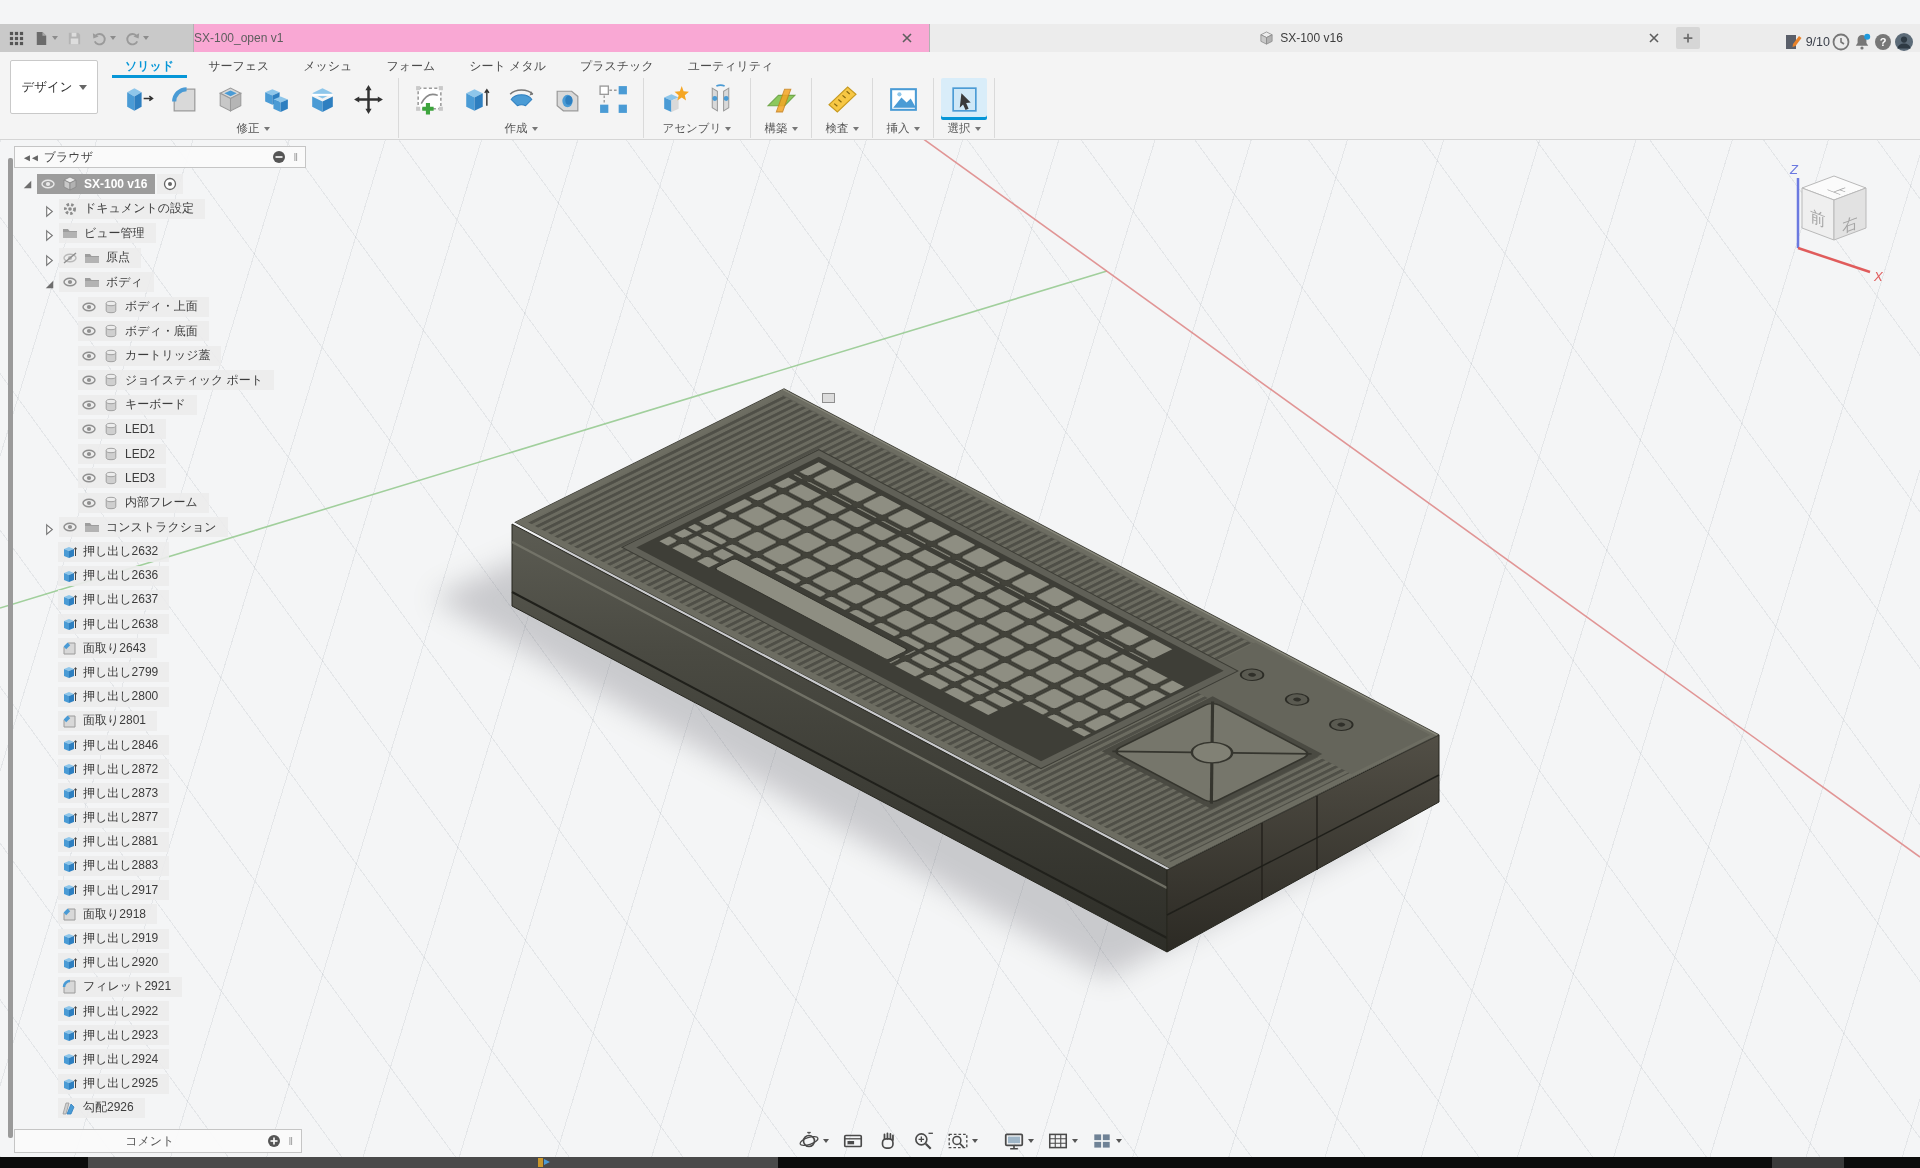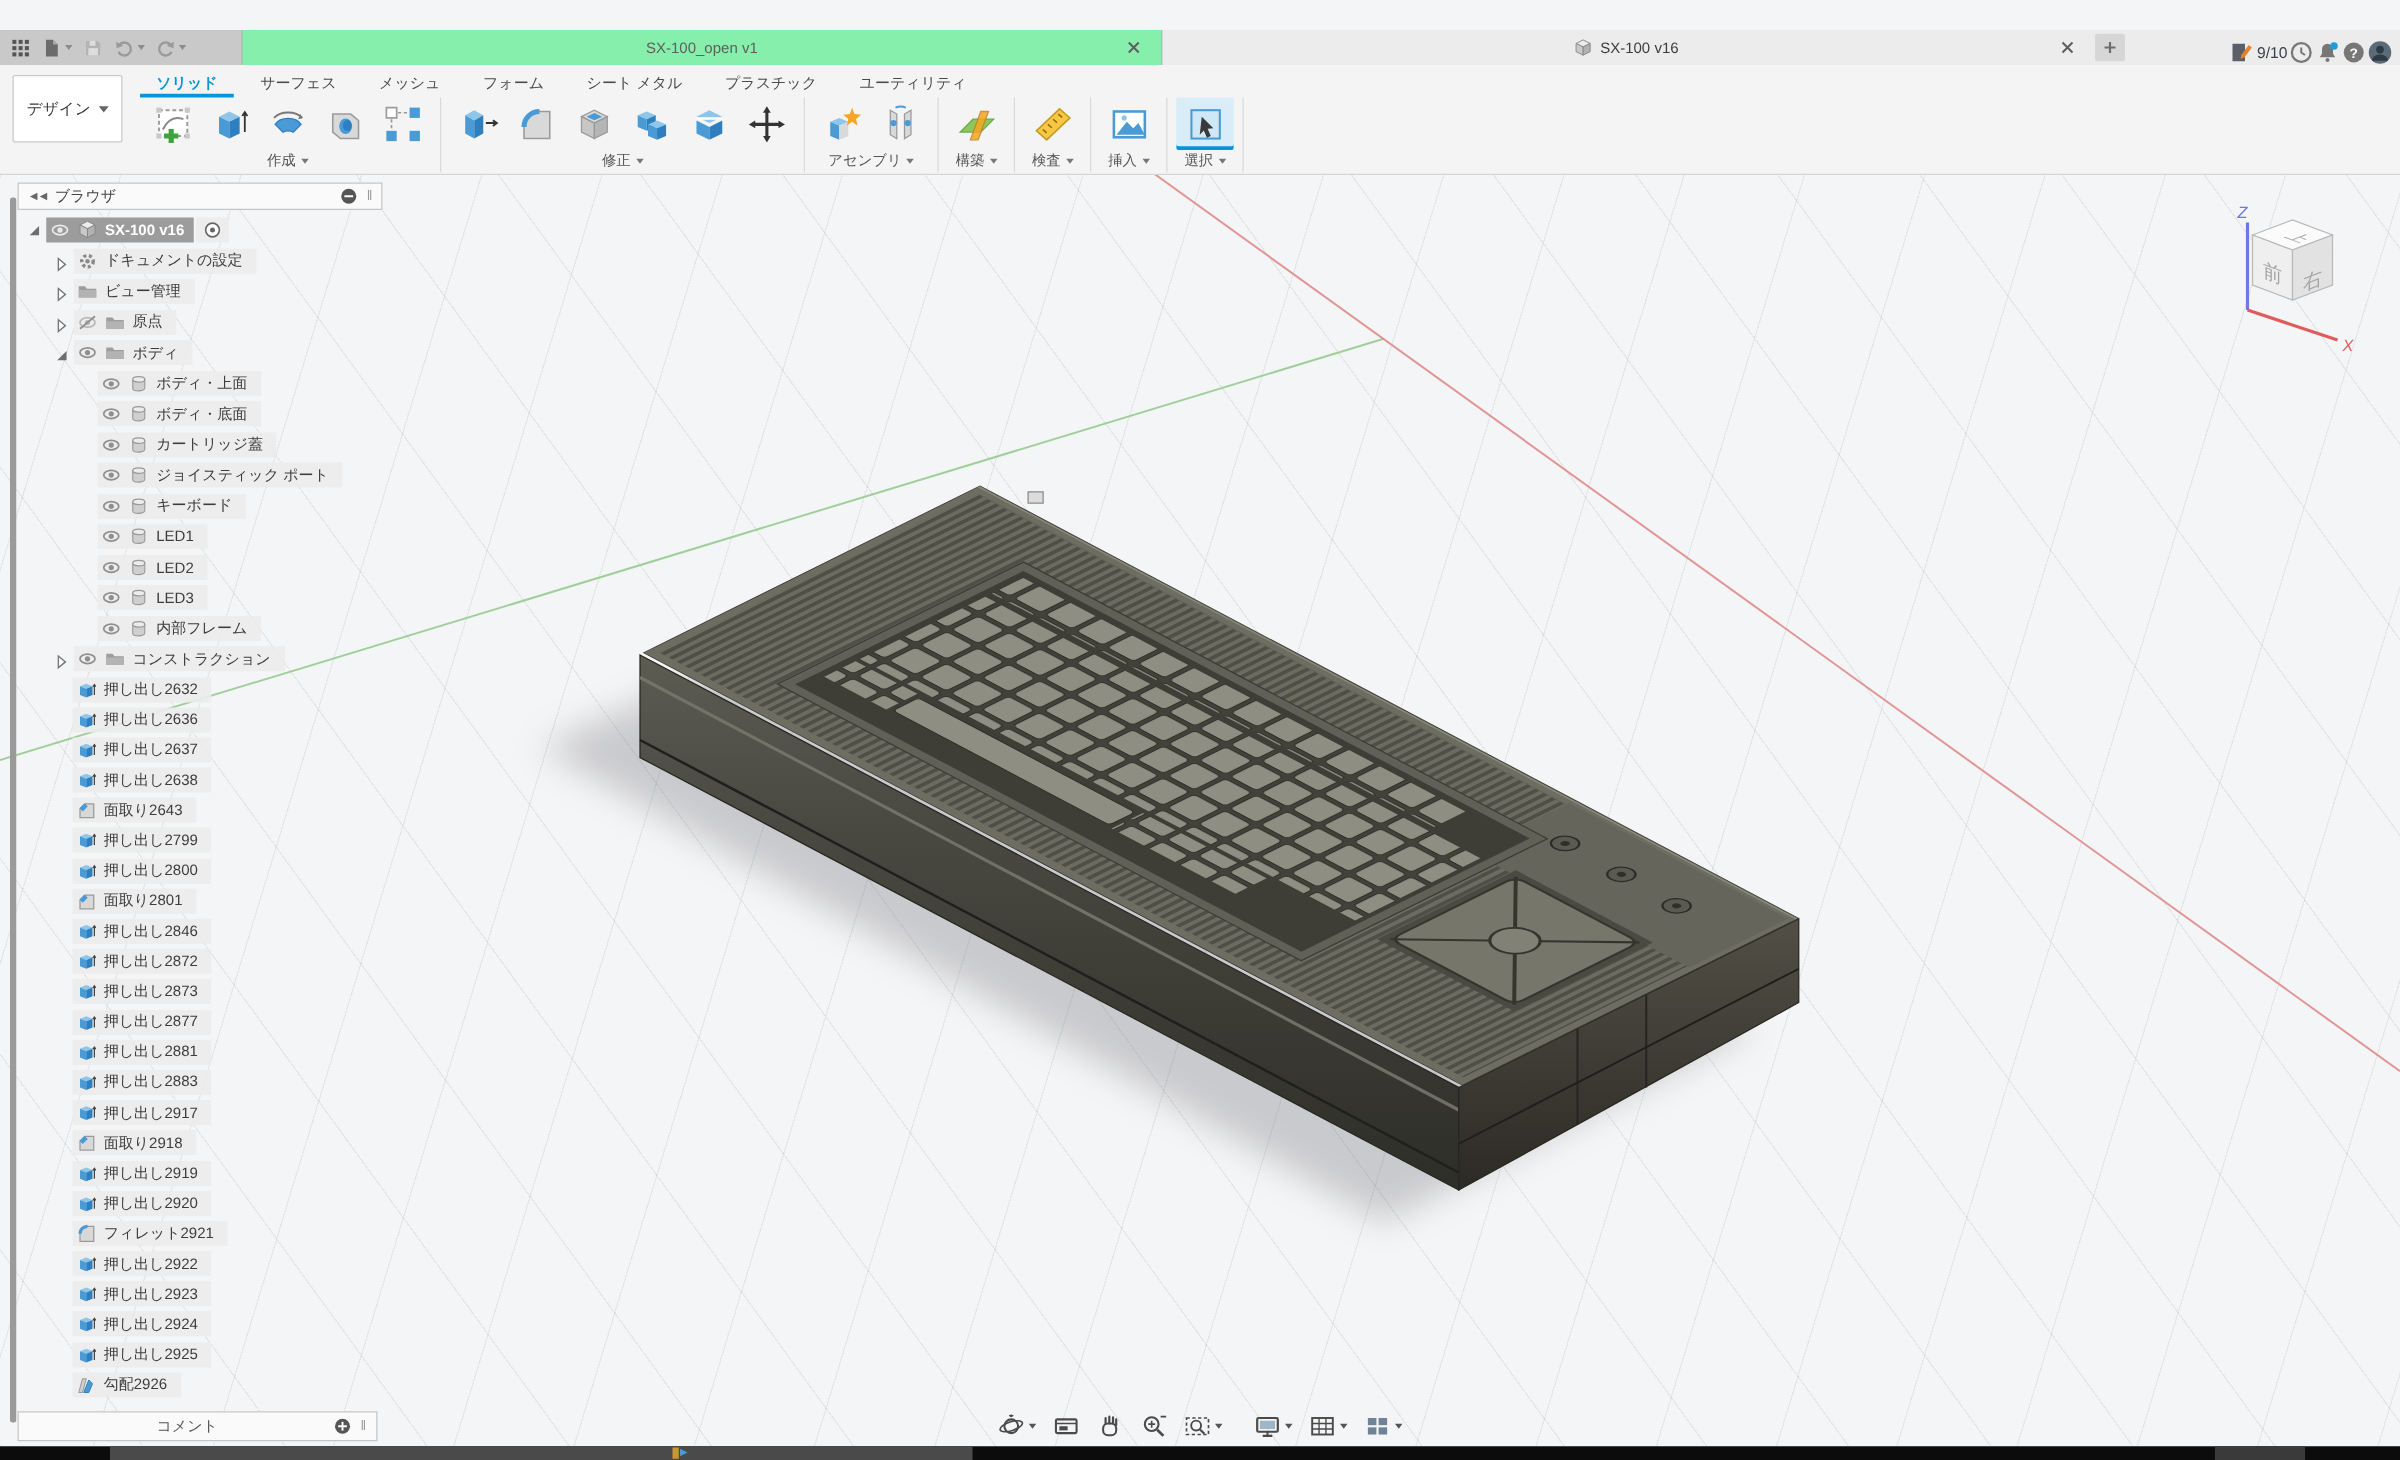--- a/index.html
+++ b/index.html
@@ -25,22 +25,22 @@
   .glyph-close::before { transform:rotate(45deg); } .glyph-close::after { transform:rotate(-45deg); }
 
   
   .tabbar { position:absolute; left:0; top:24px; width:1920px; height:28px; background:#ececec; }
   .tab-left-zone { position:absolute; left:0; top:0; width:930px; height:28px; background:#c9c9c9; display:flex; align-items:center; }
   .qat { display:flex; align-items:center; gap:4px; padding-left:6px; }
   .qbtn { display:flex; align-items:center; height:24px; padding:0 2px; }
   .qbtn svg { width:17px; height:17px; }
   .qcaret { width:0; height:0; border-left:3.5px solid transparent; border-right:3.5px solid transparent;
     border-top:4px solid #8c8c8c; margin-left:2px; }
-  .doc-tab-inactive { position:absolute; left:193px; top:0; width:737px; height:28px; background:#86efac;
-    border-left:1px solid #b2b2b2; border-right:1px solid #b2b2b2; display:flex; align-items:center; justify-content:center; }
+  .doc-tab-inactive { position:absolute; left:193px; top:0; width:737px; height:28px; background:#f9a8d4;
+    border-left:1px solid #b2b2b2; border-right:1px solid #b2b2b2; display:flex; align-items:center; justify-content:flex-start; }
   .doc-tab-inactive .lbl { font-size:12px; color:#5e5e5e; }
   .tab-close { position:absolute; width:16px; height:16px; top:6px; }
   .tab-close svg { width:16px; height:16px; }
   .doc-tab-active { position:absolute; left:930px; top:0; width:742px; height:28px; background:#ececec;
     display:flex; align-items:center; justify-content:center; gap:6px; }
   .doc-tab-active .lbl { font-size:12px; color:#3c3c3c; }
   .doc-tab-active svg.cube { width:15px; height:15px; }
   .newtab-btn { position:absolute; left:1676px; top:3px; width:24px; height:22px; background:#d6d6d6;
     border-radius:2px; display:flex; align-items:center; justify-content:center; }
   .tb-right { position:absolute; right:6px; top:0; height:28px; display:flex; align-items:flex-end; gap:1px; }
@@ -501,20 +501,58 @@
       <span class="rtab">フォーム</span>
       <span class="rtab">シート メタル</span>
       <span class="rtab">プラスチック</span>
       <span class="rtab">ユーティリティ</span>
     </div>
     <div class="ribbon-groups">
       <div class="rgroup">
         <div class="ricons">
           <button class="rbtn">
               <svg viewBox="0 0 32 32">
+                <use href="#r-presspull"></use>
+              </svg>
+            </button>
+          <button class="rbtn">
+              <svg viewBox="0 0 32 32">
+                <use href="#r-filletmod"></use>
+              </svg>
+            </button>
+          <button class="rbtn">
+              <svg viewBox="0 0 32 32">
+                <use href="#r-shell"></use>
+              </svg>
+            </button>
+          <button class="rbtn">
+              <svg viewBox="0 0 32 32">
+                <use href="#r-combine"></use>
+              </svg>
+            </button>
+          <button class="rbtn">
+              <svg viewBox="0 0 32 32">
+                <use href="#r-offset"></use>
+              </svg>
+            </button>
+          <button class="rbtn">
+              <svg viewBox="0 0 32 32">
+                <use href="#r-move"></use>
+              </svg>
+            </button>
+        </div>
+        <div class="rlabel">
+            <span>修正</span>
+            <span class="caret"></span>
+          </div>
+      </div>
+      <div class="rgroup">
+        <div class="ricons">
+          <button class="rbtn">
+              <svg viewBox="0 0 32 32">
                 <use href="#r-sketch"></use>
               </svg>
             </button>
           <button class="rbtn">
               <svg viewBox="0 0 32 32">
                 <use href="#r-extrude"></use>
               </svg>
             </button>
           <button class="rbtn">
               <svg viewBox="0 0 32 32">
@@ -527,58 +565,20 @@
               </svg>
             </button>
           <button class="rbtn">
               <svg viewBox="0 0 32 32">
                 <use href="#r-pattern"></use>
               </svg>
             </button>
         </div>
         <div class="rlabel">
             <span>作成</span>
-            <span class="caret"></span>
-          </div>
-      </div>
-      <div class="rgroup">
-        <div class="ricons">
-          <button class="rbtn">
-              <svg viewBox="0 0 32 32">
-                <use href="#r-presspull"></use>
-              </svg>
-            </button>
-          <button class="rbtn">
-              <svg viewBox="0 0 32 32">
-                <use href="#r-filletmod"></use>
-              </svg>
-            </button>
-          <button class="rbtn">
-              <svg viewBox="0 0 32 32">
-                <use href="#r-shell"></use>
-              </svg>
-            </button>
-          <button class="rbtn">
-              <svg viewBox="0 0 32 32">
-                <use href="#r-combine"></use>
-              </svg>
-            </button>
-          <button class="rbtn">
-              <svg viewBox="0 0 32 32">
-                <use href="#r-offset"></use>
-              </svg>
-            </button>
-          <button class="rbtn">
-              <svg viewBox="0 0 32 32">
-                <use href="#r-move"></use>
-              </svg>
-            </button>
-        </div>
-        <div class="rlabel">
-            <span>修正</span>
             <span class="caret"></span>
           </div>
       </div>
       <div class="rgroup">
         <div class="ricons">
           <button class="rbtn">
               <svg viewBox="0 0 32 32">
                 <use href="#r-newcomp"></use>
               </svg>
             </button>

